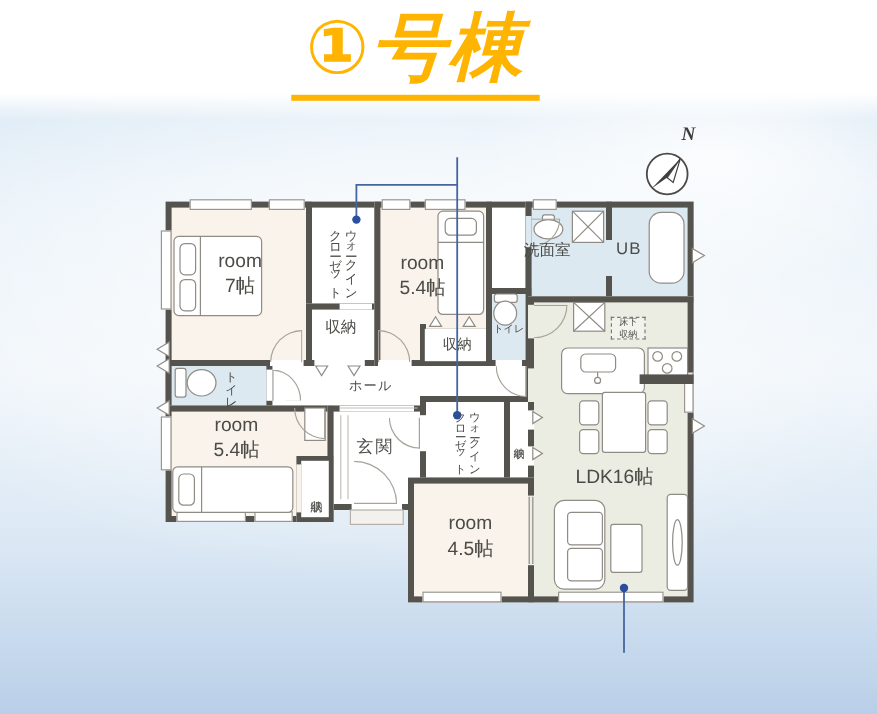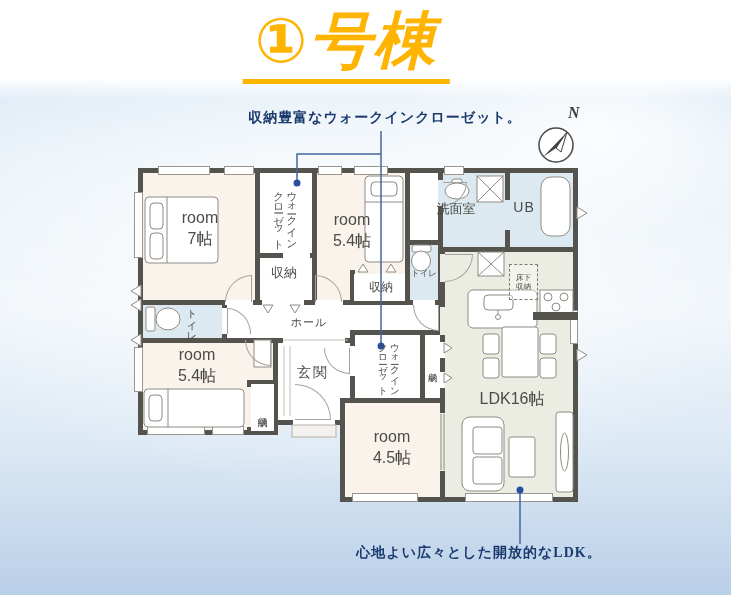--- a/index.html
+++ b/index.html
@@ -36,22 +36,20 @@
   .compass-n{position:absolute;font-family:"Liberation Serif",serif;font-style:italic;
     font-weight:bold;font-size:16px;color:#3c3c3a;}
   svg{position:absolute;left:0;top:0;pointer-events:none;}
 </style>
 </head>
 <body>
 
 <div class="canvas">
   <div class="topband"></div>
   <div class="title">①号棟</div>
-  <div class="note" style="left:385px;top:118px;">収納豊富なウォークインクローゼット。</div>
-  <div class="note" style="left:479px;top:553px;">心地よい広々とした開放的なLDK。</div>
   <div class="compass-n" style="left:568px;top:104px;">N</div>
 
   <div>
 
     <div class="rm" style="left:405px;top:168px;width:38px;height:137px;"></div>
     <div class="rm" style="left:138px;top:300px;width:305px;height:43px;"></div>
     <div class="rm f-wet" style="left:138px;top:300px;width:89px;height:43px;"></div>
 
     <div class="rm f-room" style="left:138px;top:168px;width:122px;height:137px;"></div>
     <div class="rm" style="left:255px;top:168px;width:62px;height:90px;"></div>
@@ -206,21 +204,21 @@
     <div class="door" style="left:225px;top:275px;width:27px;height:27px;border-top-left-radius:100%;border-top-width:1px;border-left-width:1px;border-right-width:1px;"></div>
     <div class="door" style="left:315px;top:275px;width:27px;height:27px;border-top-right-radius:100%;border-top-width:1px;border-right-width:1px;border-left-width:1px;"></div>
     <div class="door" style="left:227px;top:308px;width:24px;height:26px;border-top-right-radius:100%;border-top-width:1px;border-right-width:1px;border-left-width:1px;"></div>
     <div class="door" style="left:443px;top:182px;width:24px;height:24px;border-bottom-right-radius:100%;border-bottom-width:1px;border-right-width:1px;border-top-width:1px;"></div>
     <div class="door" style="left:413px;top:305px;width:26px;height:26px;border-bottom-left-radius:100%;border-bottom-width:1px;border-left-width:1px;border-right-width:1px;"></div>
     <div class="door" style="left:445px;top:254px;width:28px;height:28px;border-bottom-right-radius:100%;border-bottom-width:1px;border-right-width:1px;border-top-width:1px;"></div>
     <div class="door" style="left:295px;top:384px;width:36px;height:36px;border-top-right-radius:100%;border-top-width:1px;border-right-width:1px;border-bottom-width:1px;"></div>
     <div class="door" style="left:324px;top:348px;width:26px;height:26px;border-bottom-left-radius:100%;border-bottom-width:1px;border-left-width:1px;border-right-width:1px;"></div>
     <div class="door" style="left:245px;top:340px;width:26px;height:26px;border-bottom-left-radius:100%;border-bottom-width:1px;border-left-width:1px;border-right-width:1px;"></div>
 
-    <div class="ufbox" style="left:509px;top:264px;width:29px;height:36px;">
+    <div class="ufbox" style="left:509px;top:264px;width:29px;height:19px;">
       <span>床下収納</span>
     </div>
 
     <div class="lbl" style="left:200px;top:229px;font-size:16px;">
       <div>room</div>
         <div>7帖</div>
     </div>
     <div class="lbl" style="left:352px;top:231px;font-size:16px;">
       <div>room</div>
         <div>5.4帖</div>

